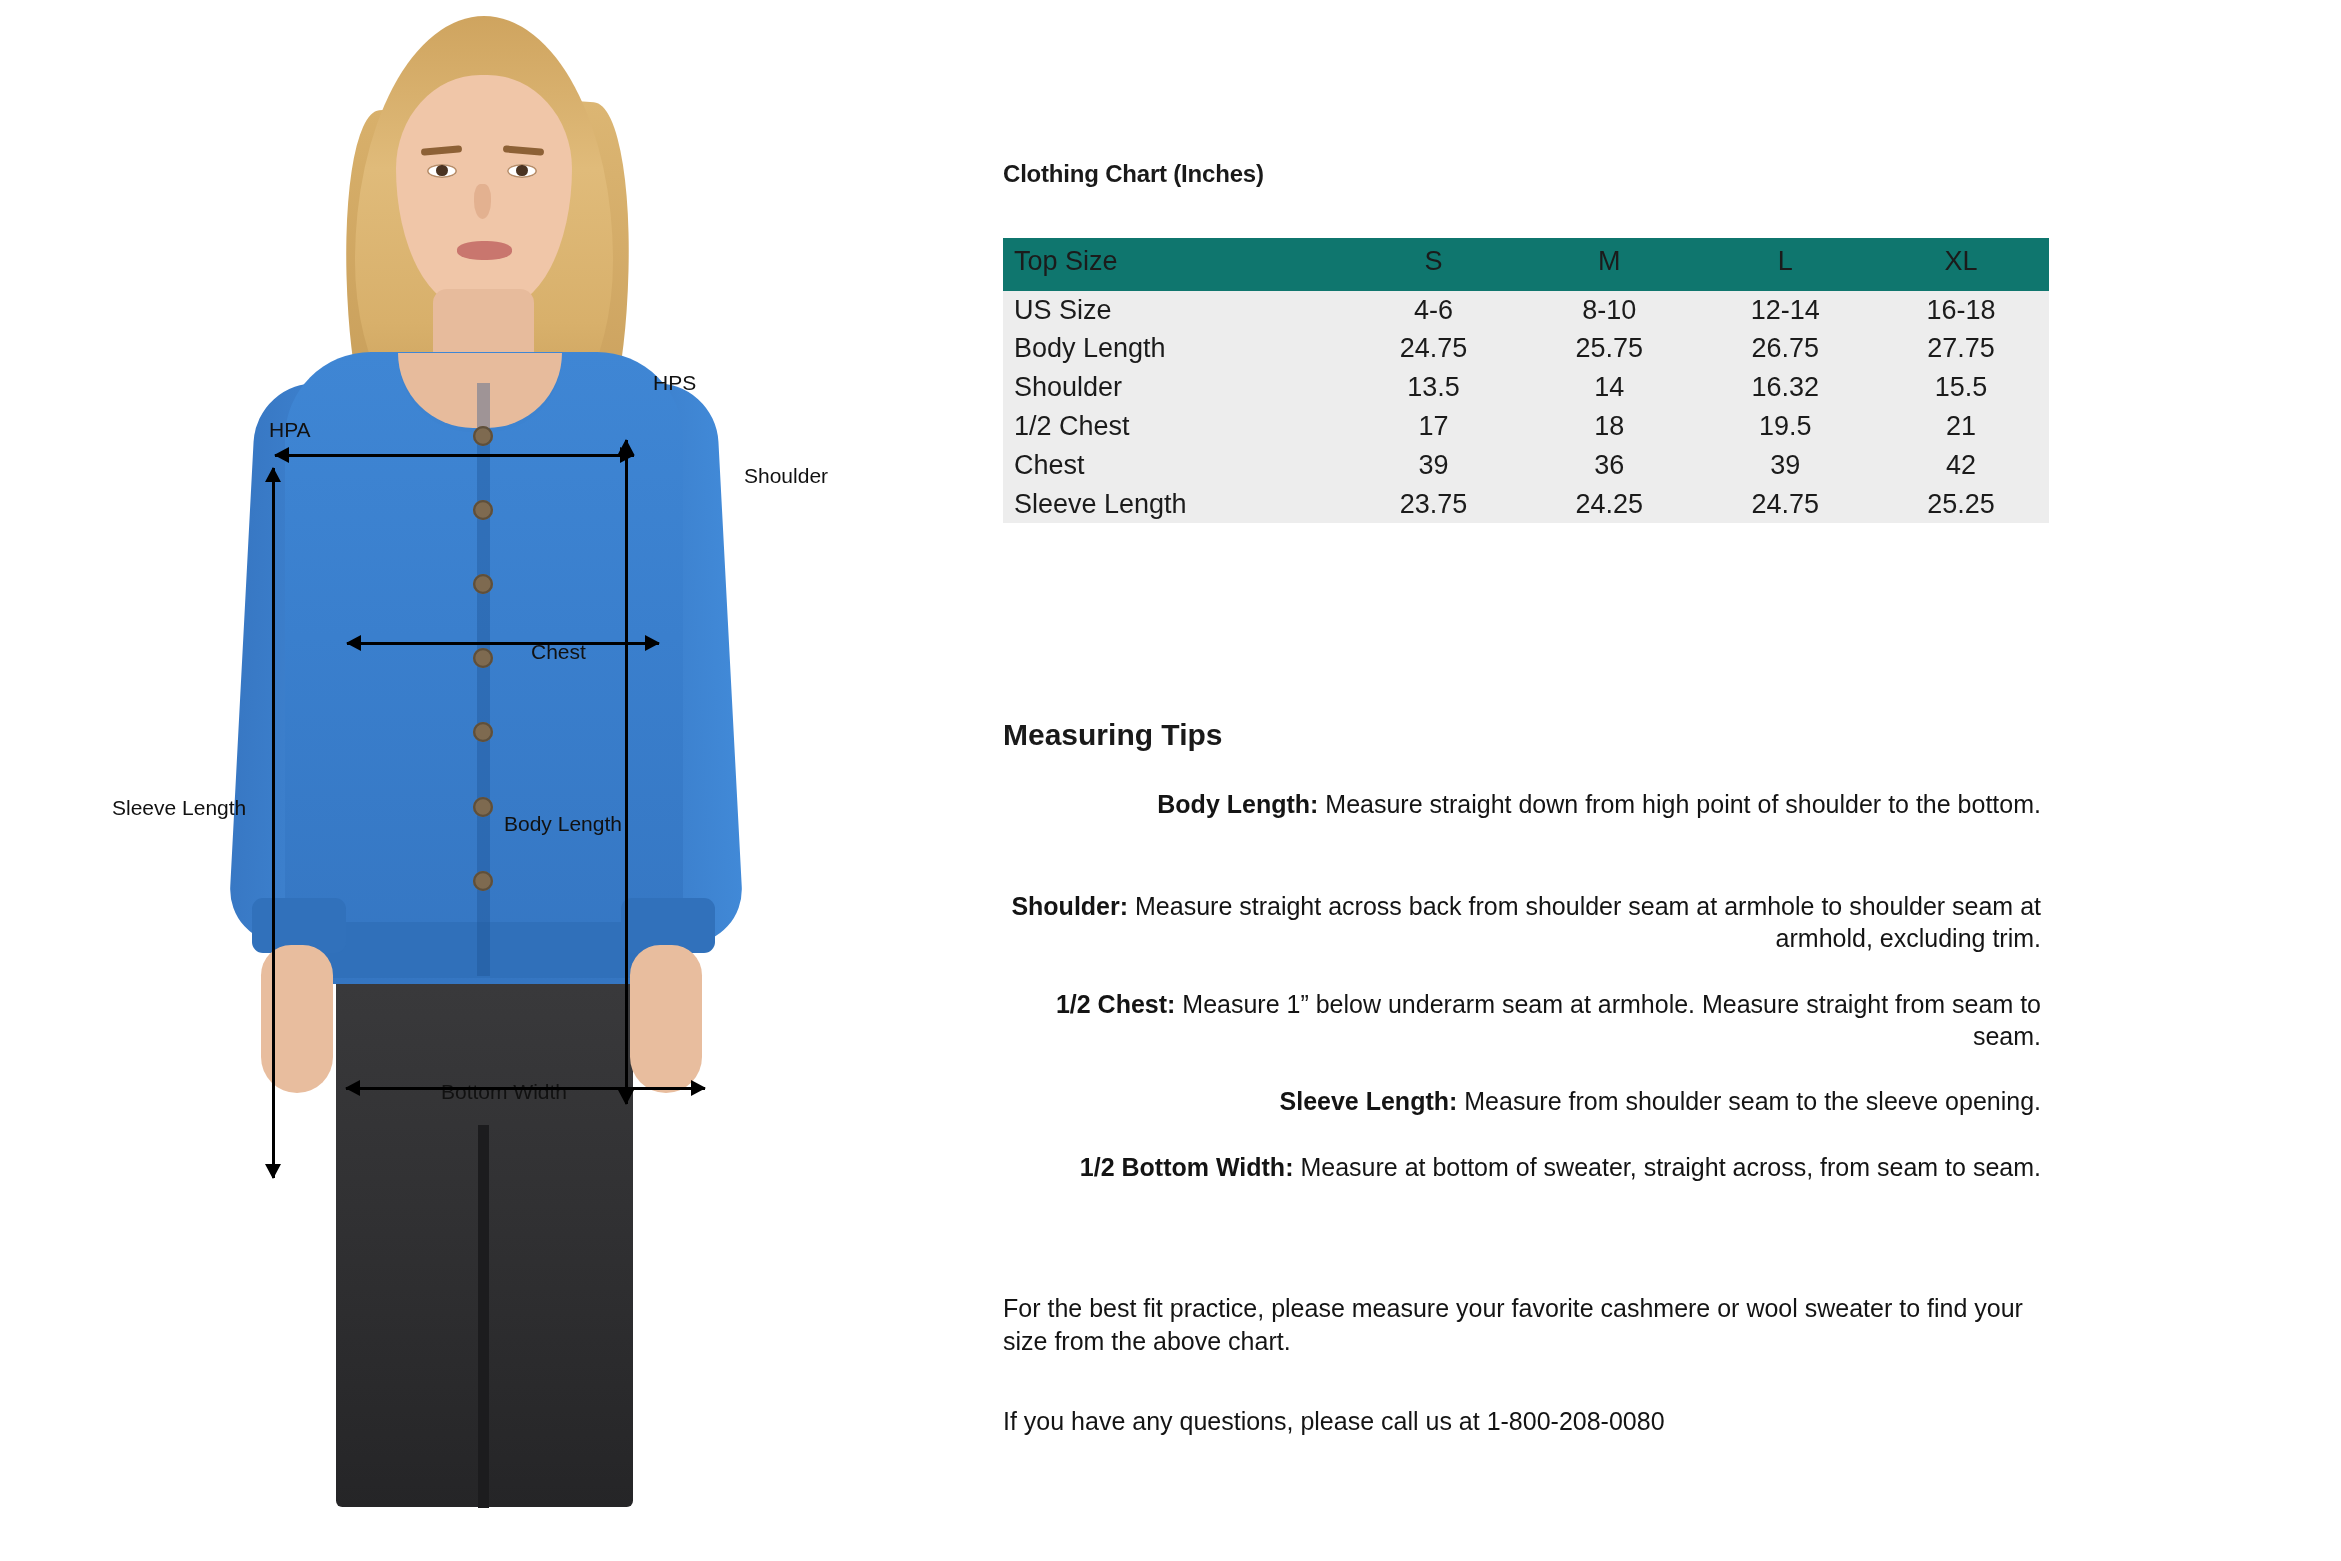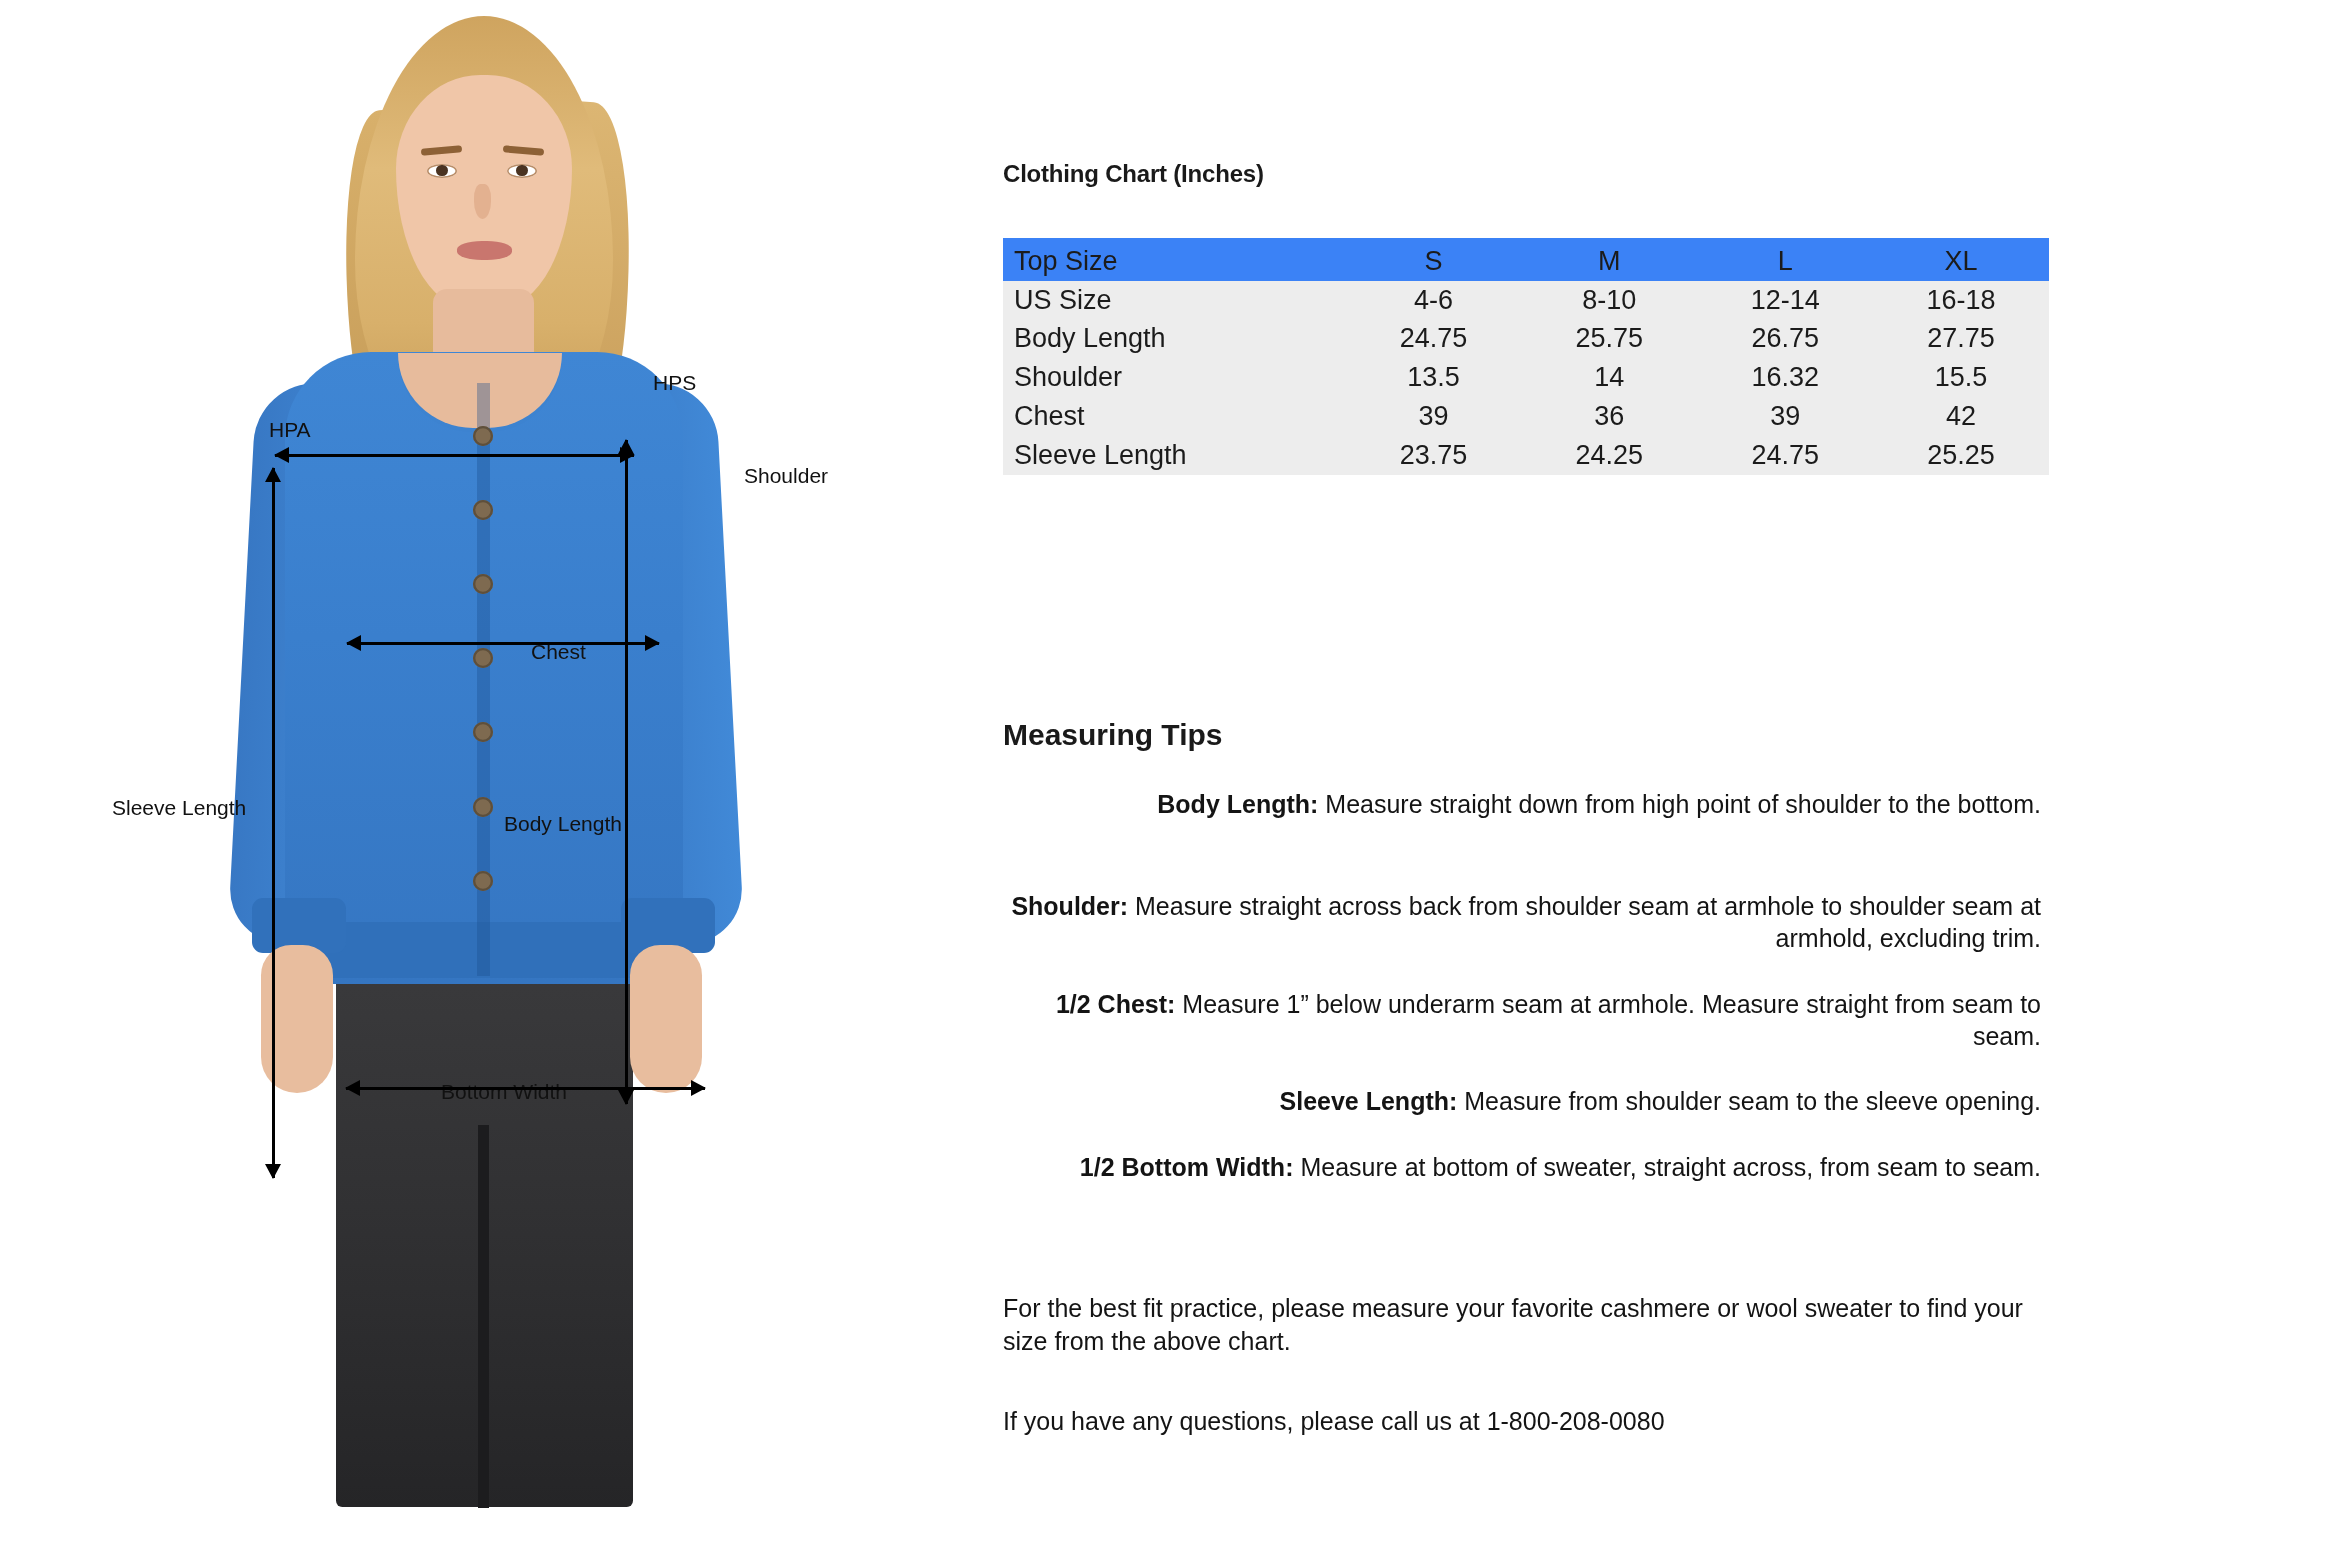--- a/index.html
+++ b/index.html
@@ -288,24 +288,24 @@
     font-size: 27px;
   }
   table.size-chart th,
   table.size-chart td {
     padding: 3.9px 0 3.9px 0;
     font-weight: normal;
     text-align: center;
     color: #1b1b1b;
   }
   table.size-chart thead th {
-    background: #3b82f6;
+    background: #0f766e;
     font-size: 27px;
     padding-top: 7.8px;
-    padding-bottom: 4px;
+    padding-bottom: 14px;
   }
   table.size-chart .rowhead {
     text-align: left;
     padding-left: 11px;
     width: 336px;
   }
   table.size-chart col.c { width: 178px; }
 
   .tips-title {
     position: absolute;
@@ -438,20 +438,27 @@
         <td>27.75</td>
       </tr>
       <tr>
         <td class="rowhead">Shoulder</td>
         <td>13.5</td>
         <td>14</td>
         <td>16.32</td>
         <td>15.5</td>
       </tr>
       <tr>
+        <td class="rowhead">1/2 Chest</td>
+        <td>17</td>
+        <td>18</td>
+        <td>19.5</td>
+        <td>21</td>
+      </tr>
+      <tr>
         <td class="rowhead">Chest</td>
         <td>39</td>
         <td>36</td>
         <td>39</td>
         <td>42</td>
       </tr>
       <tr>
         <td class="rowhead">Sleeve Length</td>
         <td>23.75</td>
         <td>24.25</td>

